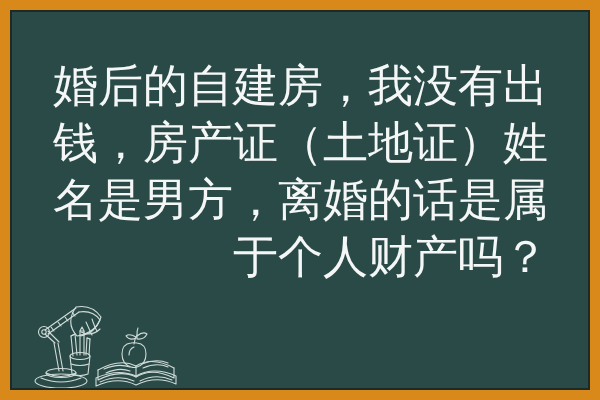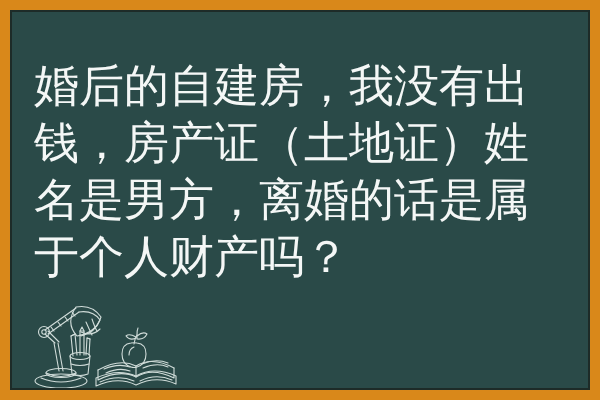--- a/index.html
+++ b/index.html
@@ -46,21 +46,21 @@
     position: absolute;
     left: 22px;
     top: 45px;
     width: 514px;
     margin: 0;
     color: #f4f7f6;
     font-size: 45px;
     line-height: 57px;
     font-weight: 400;
     letter-spacing: 0px;
-    text-align: left;
+    text-align: right;
     white-space: pre-wrap;
     word-break: break-all;
   }
 
   .illustration {
     position: absolute;
     left: 12px;
     bottom: -2px;
     width: 175px;
     height: 92px;

